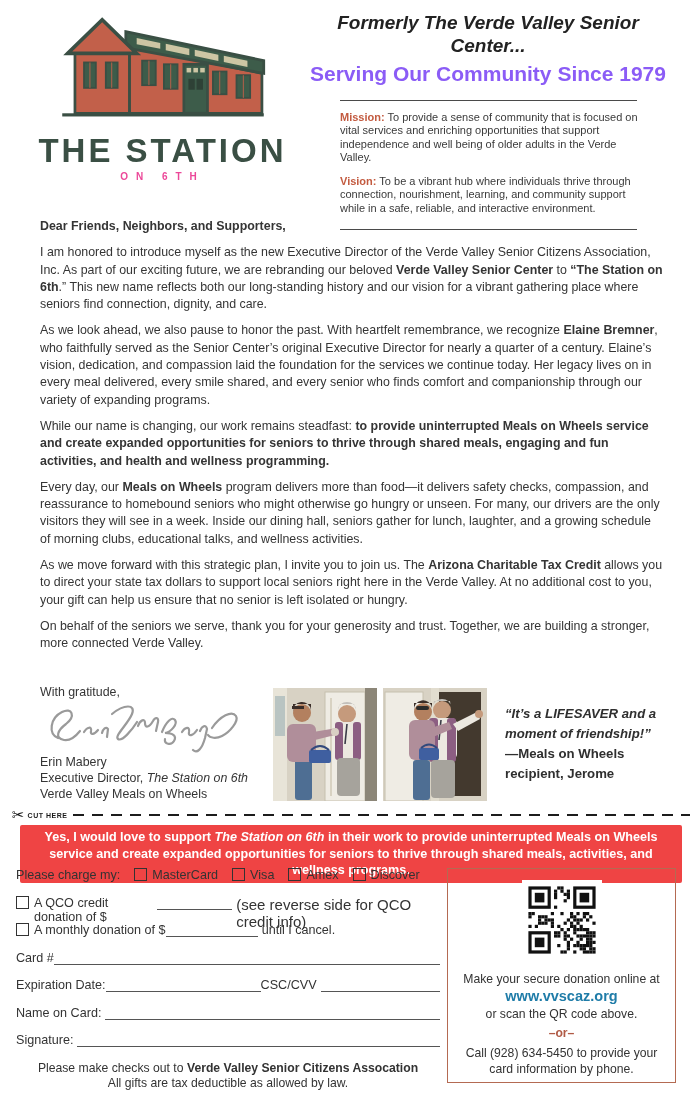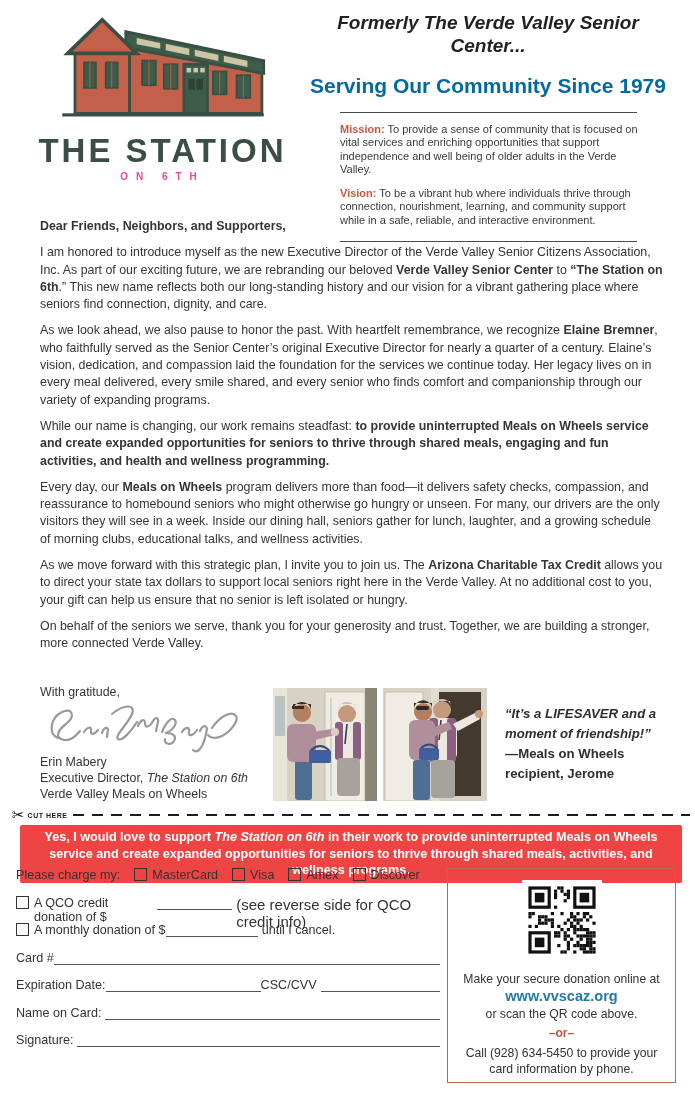--- a/index.html
+++ b/index.html
@@ -5,21 +5,21 @@
   html,body{margin:0;padding:0;background:#e9e9e9;}
   .page{position:relative;width:695px;height:1103px;background:#ffffff;margin:0 auto;
         font-family:"Liberation Sans","DejaVu Sans",sans-serif;color:#333;overflow:hidden;}
 
   
   .logo{position:absolute;left:30px;top:8px;width:265px;text-align:center;}
   .logo-title{font-size:33px;font-weight:700;letter-spacing:3px;color:#3a4f44;line-height:1;margin-top:4px;}
   .logo-sub{font-size:10px;font-weight:700;letter-spacing:8px;color:#ec4899;margin-top:4px;}
   .header-right{position:absolute;left:302px;top:12px;width:372px;text-align:center;}
   .formerly{font-size:19px;font-weight:700;font-style:italic;color:#222;line-height:1.2;}
-  .tagline{font-size:21px;font-weight:700;color:#0369a1;margin-top:16px;}
+  .tagline{font-size:21px;font-weight:700;color:#8b5cf6;margin-top:4px;}
   .rule{border:none;border-top:1.5px solid #4a4a4a;width:297px;margin:14px 0 0 38px;}
   .mv{width:300px;margin:10px 0 0 38px;font-size:11px;line-height:13.5px;text-align:left;color:#3a3a3a;}
   .mv b{color:#c35b40;}
 
   
   .letter{position:absolute;left:40px;top:218px;width:624px;font-size:12.4px;line-height:17.3px;color:#353535;}
   .letter .sal{font-weight:700;margin:0 0 9px 0;}
   .letter p{margin:0 0 9px 0;}
 
   .closing-block{position:absolute;left:40px;top:684px;font-size:12.4px;line-height:16px;color:#353535;}
@@ -266,20 +266,24 @@
     <div class="frow">
       <span>Name on Card:</span>
       <span class="blank fill gap"></span>
     </div>
 
     <div class="frow">
       <span>Signature:</span>
       <span class="blank fill gap"></span>
     </div>
 
+    <div class="center-note">
+      <span>Please make checks out to </span><b>Verde Valley Senior Citizens Assocation</b>
+      <div>All gifts are tax deductible as allowed by law.</div>
+    </div>
   </div>
 
   <div class="donate">
     <div id="qr"><svg width="80" height="80" viewBox="0 0 25 25">
           <rect width="25" height="25" fill="#fff"></rect>
           <rect x="11" y="2" width="1" height="1" fill="#111"></rect>
           <rect x="12" y="2" width="1" height="1" fill="#111"></rect>
           <rect x="10" y="3" width="1" height="1" fill="#111"></rect>
           <rect x="12" y="3" width="1" height="1" fill="#111"></rect>
           <rect x="14" y="3" width="1" height="1" fill="#111"></rect>

